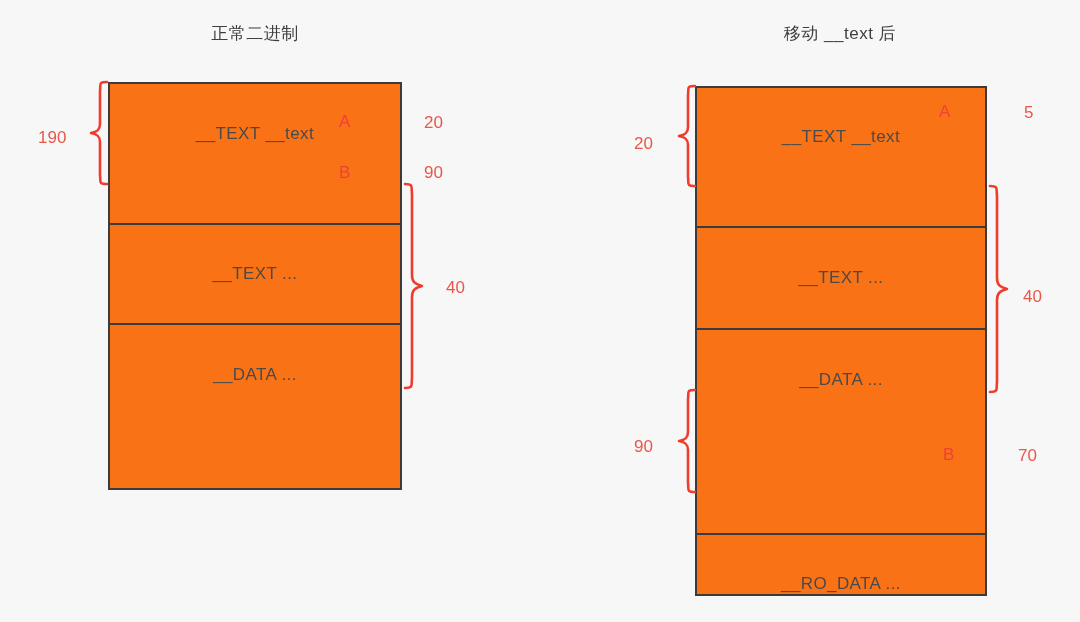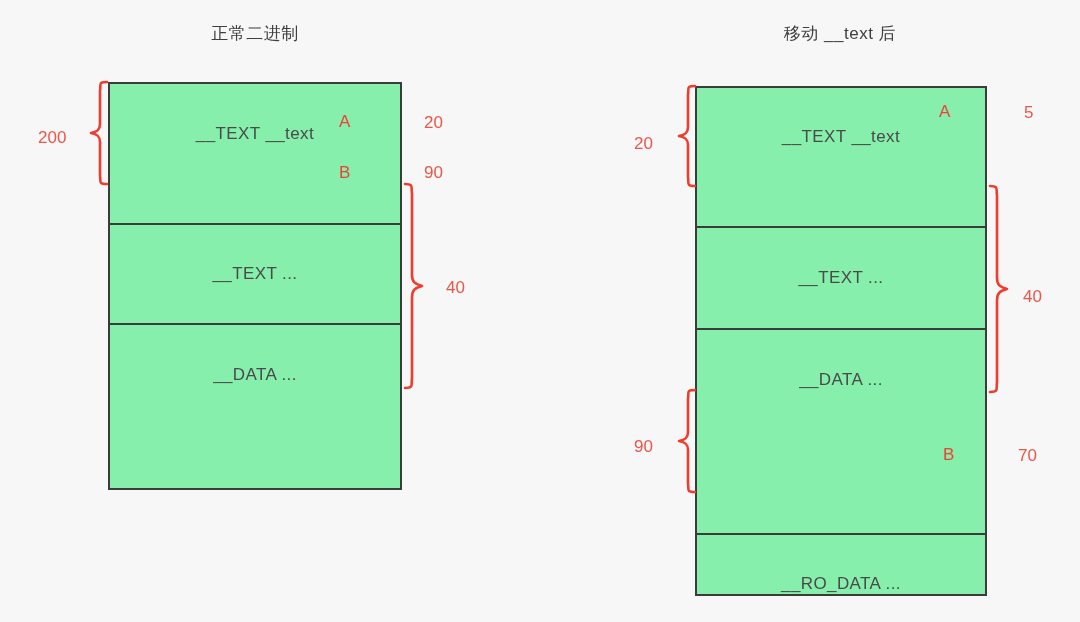--- a/index.html
+++ b/index.html
@@ -29,21 +29,21 @@
     transform: translateX(-50%);
     text-align: center;
   }
   #title-left  { left: 255px; top: 22px; }
   #title-right { left: 840px; top: 22px; text-align: right; }
 
   .stack {
     position: absolute;
     box-sizing: border-box;
     border: 2.5px solid #3b3b3b;
-    background: #86efac;
+    background: #f97316;
   }
   #stack-left  { left: 108px; top: 82px;  width: 294px; height: 408px; }
   #stack-right { left: 695px; top: 86px;  width: 292px; height: 510px; }
 
   .seg {
     position: absolute;
     left: 0;
     width: 100%;
     box-sizing: border-box;
     display: flex;
@@ -107,21 +107,21 @@
 
   <div class="marker red-letter" style="left:339px; top:113px;">A</div>
   <div class="marker red-letter" style="left:339px; top:164px;">B</div>
 
   <div class="num" style="left:424px; top:114px;">20</div>
   <div class="num" style="left:424px; top:164px;">90</div>
 
   <svg class="brace-svg" style="left:88px; top:78px;" width="22" height="112">
     <path d="M 19,4 C 10,4 13,6 12,13 L 12,46 C 12,52 9,54 3,55 C 9,56 12,58 12,64 L 12,97 C 13,104 10,106 19,106"></path>
   </svg>
-  <div class="num" style="left:38px; top:129px;">200</div>
+  <div class="num" style="left:38px; top:129px;">190</div>
 
   <svg class="brace-svg" style="left:403px; top:180px;" width="22" height="212">
     <path d="M 2,4 C 11,4 8,7 9,14 L 9,95 C 9,102 12,104 19,106 C 12,108 9,110 9,117 L 9,198 C 8,205 11,208 2,208"></path>
   </svg>
   <div class="num" style="left:446px; top:279px;">40</div>
 
   <div class="panel-title" id="title-right">移动 __text 后</div>
 
   <div class="stack" id="stack-right">
     <div class="seg" style="top:0px;height:98px;">

